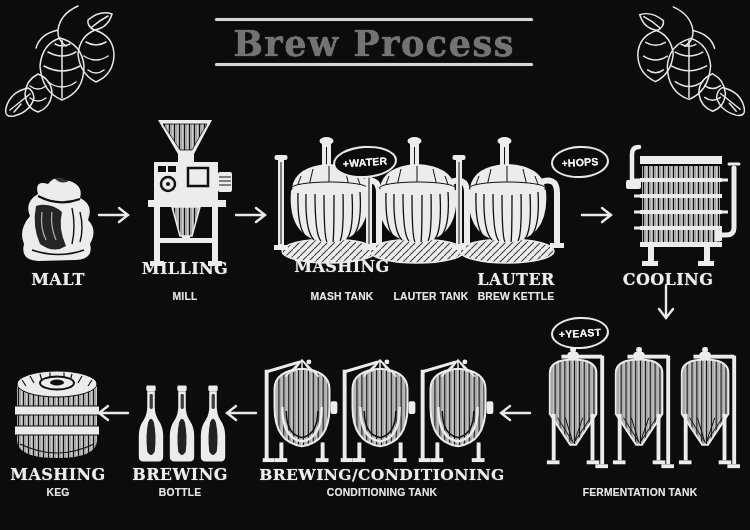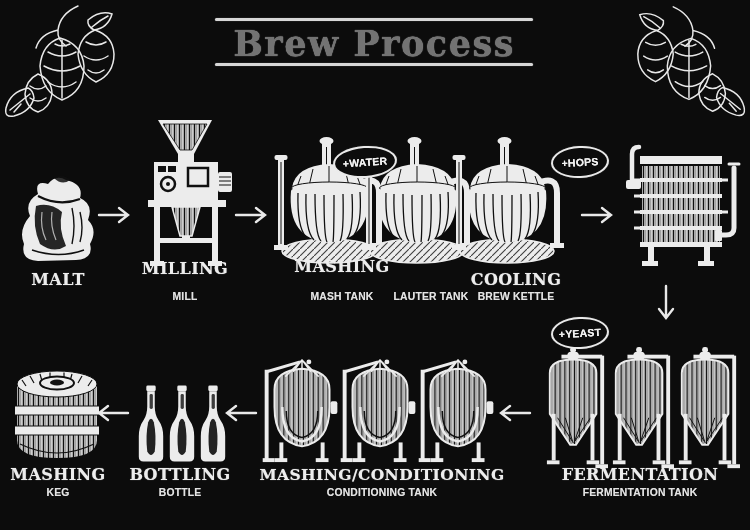--- a/index.html
+++ b/index.html
@@ -251,22 +251,23 @@
     <rect x="30" y="121" width="16" height="5" fill="#ececec"></rect>
     <rect x="86" y="121" width="16" height="5" fill="#ececec"></rect>
   </svg>
 
   <div class="abs main-label" style="left:12px;top:271px;width:92px">MALT</div>
   <div class="abs main-label" style="left:135px;top:260px;width:100px">MILLING</div>
   <div class="abs sub-label" style="left:135px;top:290px;width:100px">MILL</div>
   <div class="abs main-label" style="left:288px;top:258px;width:108px">MASHING</div>
   <div class="abs sub-label" style="left:288px;top:290px;width:108px">MASH TANK</div>
   <div class="abs sub-label" style="left:376px;top:290px;width:110px">LAUTER TANK</div>
-  <div class="abs main-label" style="left:462px;top:271px;width:108px">COOLING</div>
+  <div class="abs main-label" style="left:462px;top:271px;width:108px">LAUTER</div>
   <div class="abs sub-label" style="left:462px;top:290px;width:108px">BREW KETTLE</div>
+  <div class="abs main-label" style="left:616px;top:271px;width:104px">COOLING</div>
 
   <svg class="abs" style="left:654px;top:284px" width="24" height="40">
     <use href="#sym-arrow-down" xlink:href="#sym-arrow-down"></use>
   </svg>
 
   <div class="abs badge tilt-b" style="left:551px;top:317px;width:54px;height:28px">+YEAST</div>
 
   <svg class="abs" style="left:544px;top:344px" width="64" height="130">
     <use href="#sym-fermenter" xlink:href="#sym-fermenter"></use>
   </svg>
@@ -317,22 +318,21 @@
     <path d="M3,60 H87 M3,69 H87" stroke="#101010" stroke-width="1"></path>
     <path d="M8,78 Q45,96 82,78" stroke="#101010" stroke-width="1.2" fill="none"></path>
     <ellipse cx="45" cy="18" rx="40" ry="13" fill="#ececec" stroke="#101010" stroke-width="1"></ellipse>
     <g stroke="#101010" stroke-width="1.2">
       <path d="M10,14 L14,20 M18,10 L22,17 M28,8 L30,15 M60,8 L58,15 M70,10 L66,17 M80,14 L76,20 M38,6.5 L38,13 M52,6.5 L52,13"></path>
     </g>
     <ellipse cx="45" cy="17" rx="17" ry="6.5" fill="#ececec" stroke="#101010" stroke-width="2"></ellipse>
     <ellipse cx="45" cy="16.5" rx="7" ry="3" fill="#101010"></ellipse>
   </svg>
 
-  <div class="abs main-label" style="left:540px;top:466px;width:200px">FERMENTATION</div>
   <div class="abs sub-label" style="left:540px;top:486px;width:200px">FERMENTATION TANK</div>
-  <div class="abs main-label wide" style="left:258px;top:466px;width:248px">MASHING/CONDITIONING</div>
+  <div class="abs main-label wide" style="left:258px;top:466px;width:248px">BREWING/CONDITIONING</div>
   <div class="abs sub-label" style="left:258px;top:486px;width:248px">CONDITIONING TANK</div>
-  <div class="abs main-label" style="left:128px;top:466px;width:104px">BOTTLING</div>
+  <div class="abs main-label" style="left:128px;top:466px;width:104px">BREWING</div>
   <div class="abs sub-label" style="left:128px;top:486px;width:104px">BOTTLE</div>
   <div class="abs main-label" style="left:8px;top:466px;width:100px">MASHING</div>
   <div class="abs sub-label" style="left:8px;top:486px;width:100px">KEG</div>
 
 </div>
 
 </body></html>

